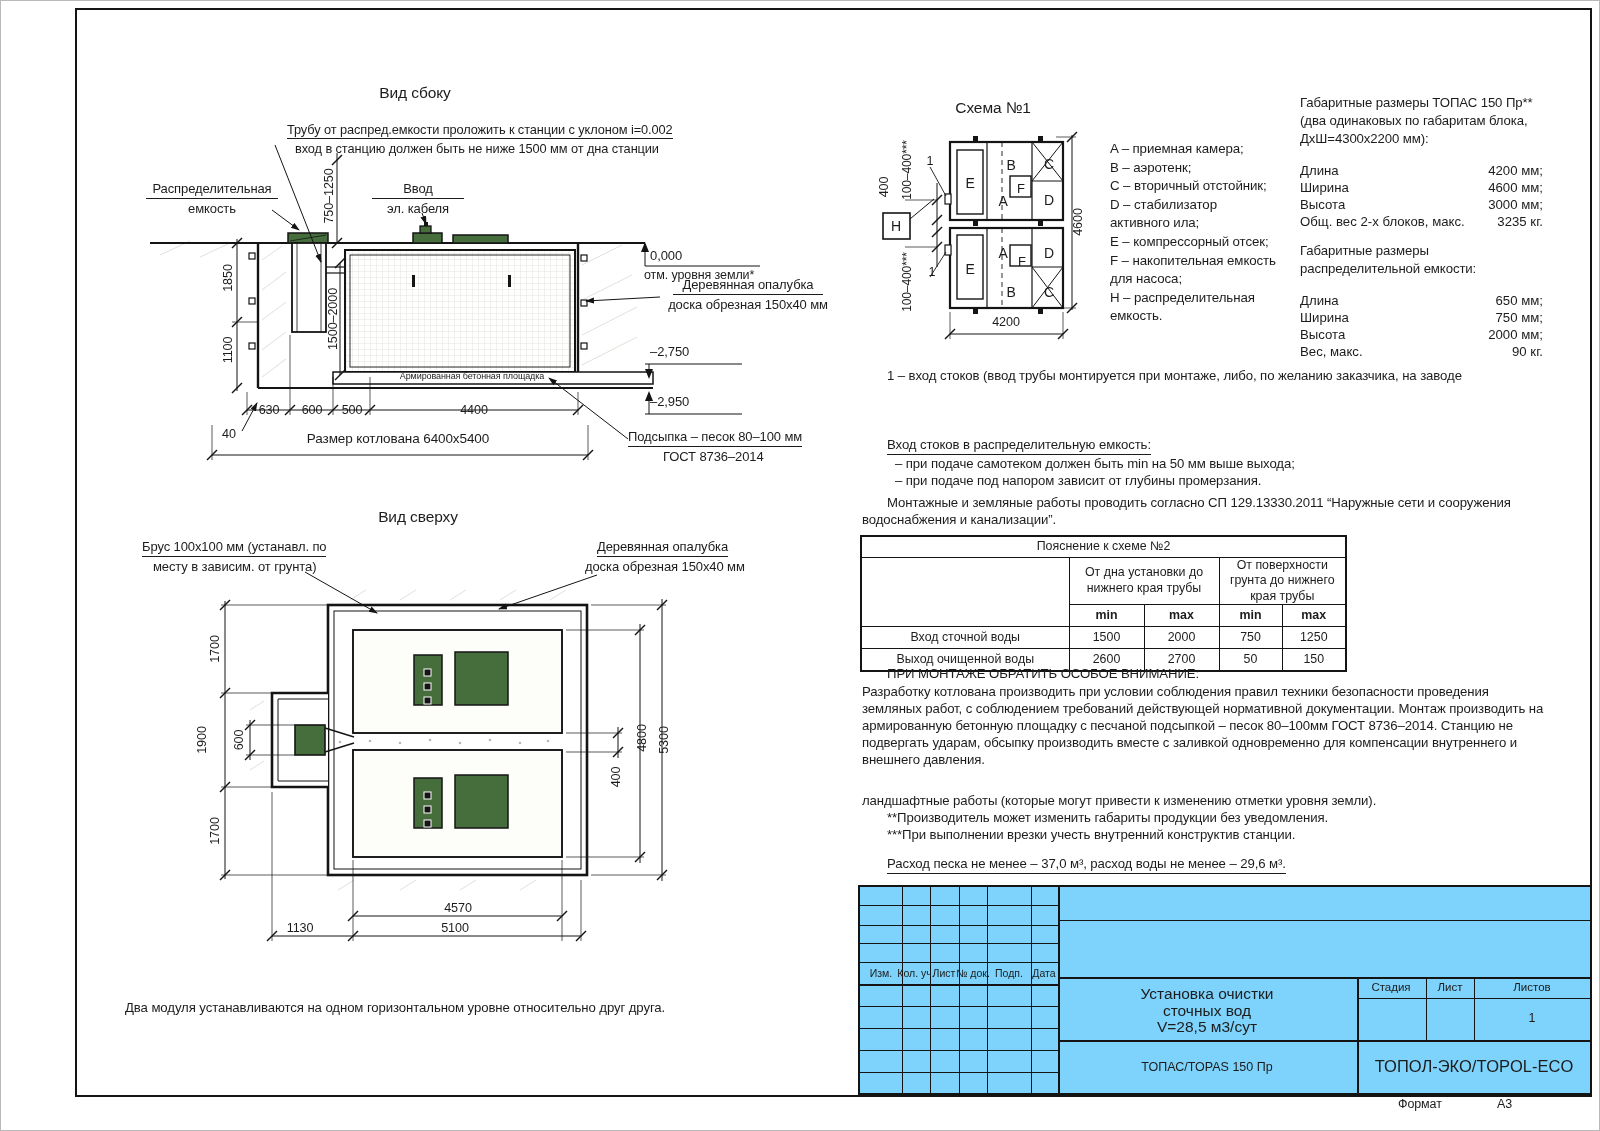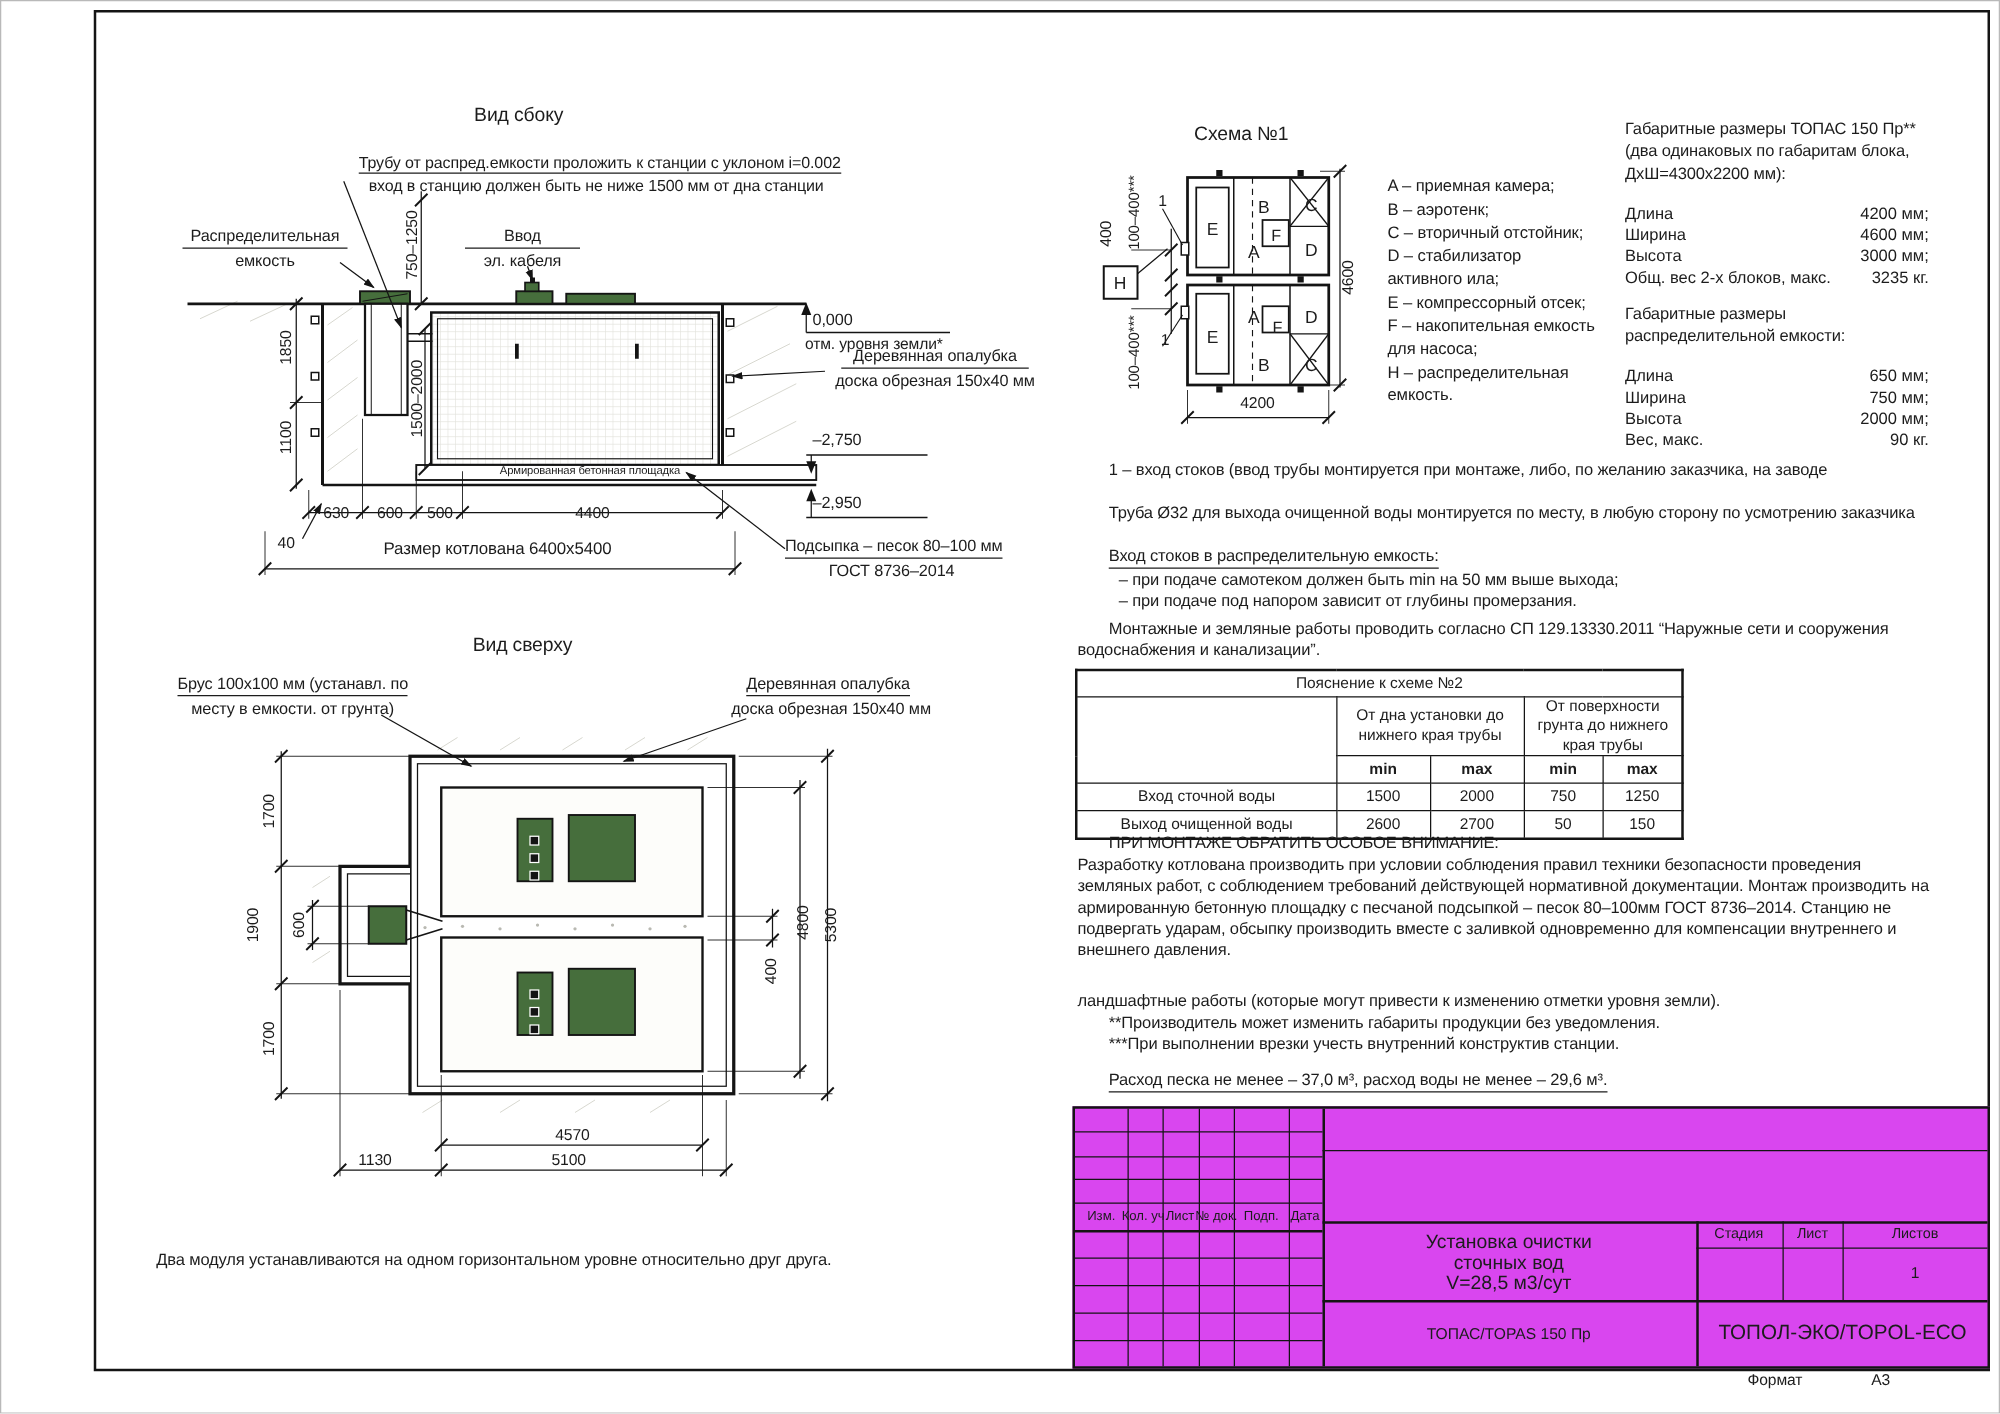--- a/index.html
+++ b/index.html
@@ -19,21 +19,21 @@
   .p{font-size:13.2px;}
   .ind{padding-left:25px;}
   .leg-line{height:18.6px;white-space:nowrap;font-size:13.3px;}
   .dim-row{position:absolute;width:243px;display:flex;justify-content:space-between;font-size:13.2px;white-space:nowrap;}
   svg{position:absolute;overflow:visible;}
   
   .xtable{position:absolute;left:860px;top:535px;border-collapse:collapse;table-layout:fixed;}
   .xtable td{border:1.4px solid #141414;font-size:12.4px;text-align:center;padding:0;line-height:1.25;vertical-align:middle;color:#1c1c1c;}
   .xtable{border:2.2px solid #141414;}
   
-  .tb{position:absolute;left:858px;top:885px;width:730px;height:206px;border:2px solid #141414;background:#d946ef;}
+  .tb{position:absolute;left:858px;top:885px;width:730px;height:206px;border:2px solid #141414;background:#7dd3fc;}
   .hl{position:absolute;background:#141414;height:1.3px;}
   .vl{position:absolute;background:#141414;width:1.3px;}
   .tbt{position:absolute;white-space:nowrap;transform:translateX(-50%);color:#1c1c1c;}
 </style>
 </head>
 <body>
 
 <div class="page">
   <div class="edge"></div>
   <div class="frame"></div>
@@ -259,21 +259,21 @@
       <line x1="491" y1="75" x2="566" y2="75" stroke-width="0.7"></line>
       <line x1="491" y1="345" x2="566" y2="345" stroke-width="0.7"></line>
 
       <line x1="205" y1="42" x2="277" y2="83" marker-end="url(#ah)"></line>
       <line x1="497" y1="45" x2="399" y2="79" marker-end="url(#ah)"></line>
     </g>
   </svg>
 
   <div class="t c h2" style="left:418px;top:508px;">Вид сверху</div>
   <div class="t u" style="left:142px;top:539px;">Брус 100х100 мм (устанавл. по</div>
-  <div class="t" style="left:153px;top:559px;">месту в емкости. от грунта)</div>
+  <div class="t" style="left:153px;top:559px;">месту в зависим. от грунта)</div>
   <div class="t u" style="left:597px;top:539px;">Деревянная опалубка</div>
   <div class="t" style="left:585px;top:559px;">доска обрезная 150х40 мм</div>
   <div class="t r d" style="left:216px;top:649px;">1700</div>
   <div class="t r d" style="left:203px;top:740px;">1900</div>
   <div class="t r d" style="left:240px;top:740px;">600</div>
   <div class="t r d" style="left:216px;top:831px;">1700</div>
   <div class="t c d" style="left:458px;top:901px;">4570</div>
   <div class="t c d" style="left:300px;top:921px;">1130</div>
   <div class="t c d" style="left:455px;top:921px;">5100</div>
   <div class="t r d" style="left:617px;top:777px;">400</div>
@@ -410,21 +410,20 @@
   <div class="dim-row" style="left:1300px;top:327px;">
     <span>Высота</span>
     <span>2000 мм;</span>
   </div>
   <div class="dim-row" style="left:1300px;top:344px;">
     <span>Вес, макс.</span>
     <span>90 кг.</span>
   </div>
 
   <div class="t p ind" style="left:862px;top:368px;">1 – вход  стоков (ввод трубы монтируется при монтаже, либо, по желанию заказчика, на заводе</div>
-  <div class="t p ind" style="left:862px;top:402px;">Труба Ø32 для выхода очищенной воды монтируется по месту, в любую сторону по усмотрению заказчика</div>
   <div class="t p u" style="left:887px;top:437px;">Вход стоков в распределительную емкость:</div>
   <div class="t p" style="left:895px;top:456px;">– при подаче самотеком должен быть min на 50 мм выше выхода;</div>
   <div class="t p" style="left:895px;top:473px;">– при подаче под напором зависит от глубины промерзания.</div>
   <div class="t p ind" style="left:862px;top:495px;">Монтажные и земляные работы проводить согласно СП 129.13330.2011 “Наружные сети и сооружения</div>
   <div class="t p" style="left:862px;top:512px;">водоснабжения и канализации”.</div>
 
   <table class="xtable">
     <colgroup>
         <col style="width:208px">
         <col style="width:75px">

